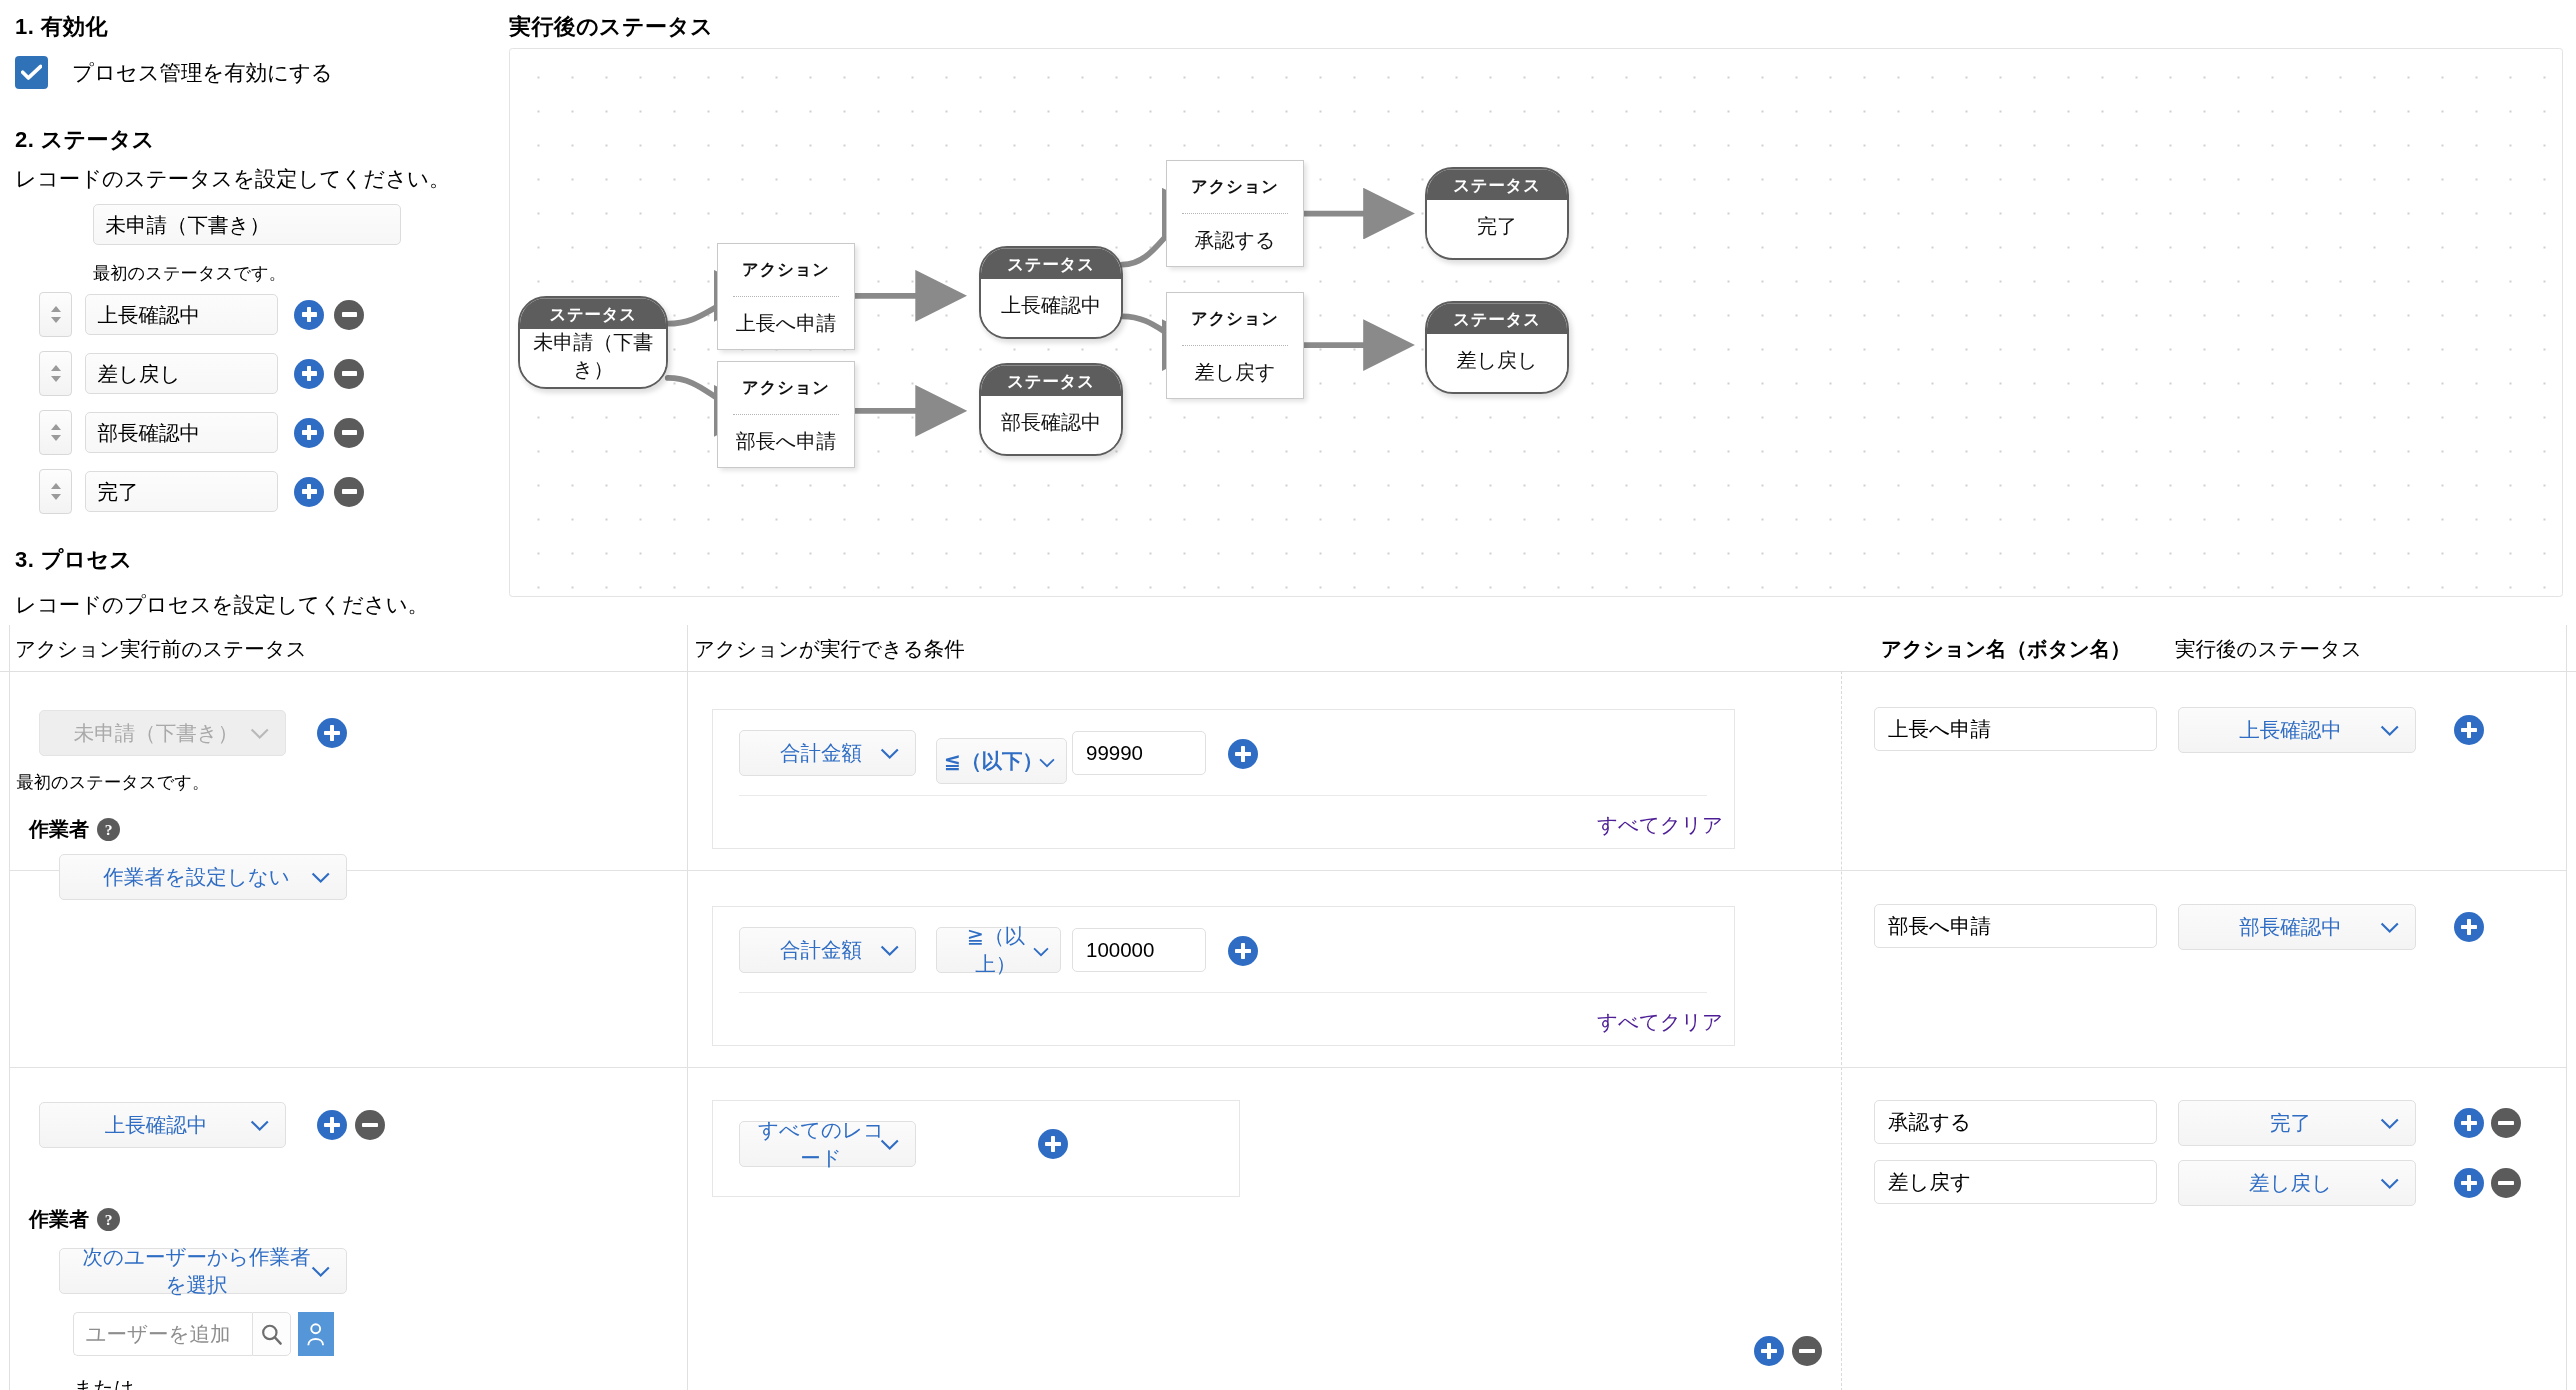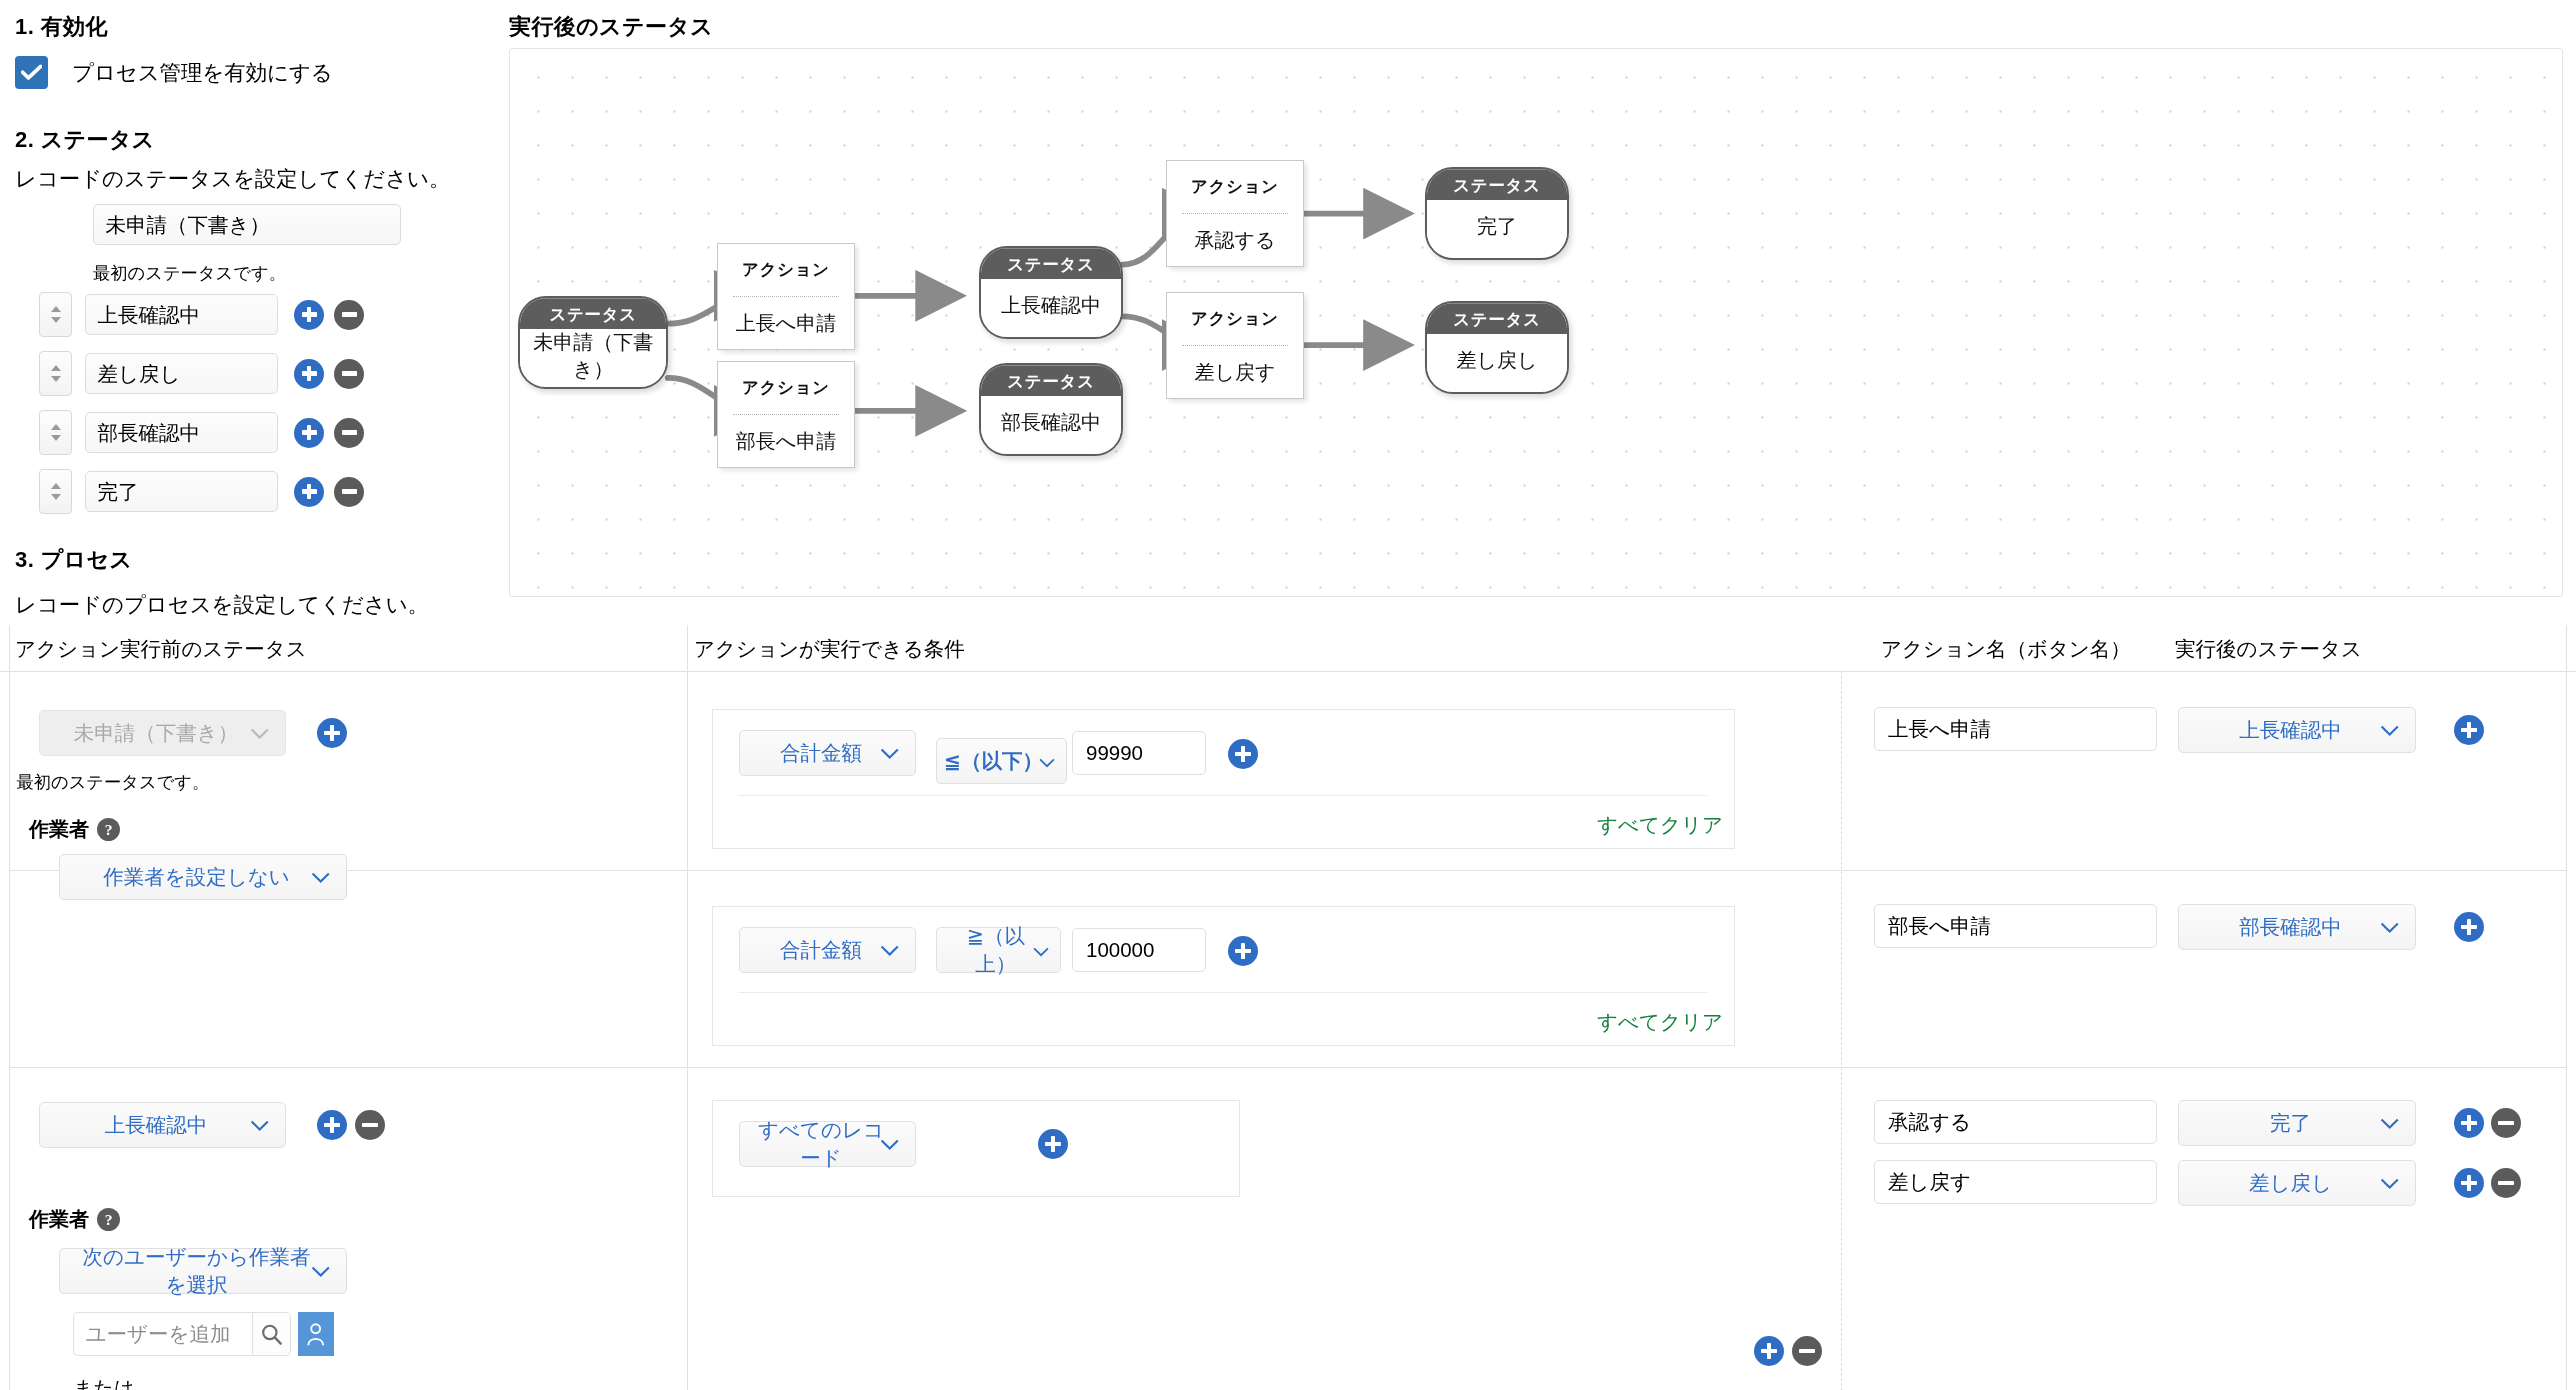--- a/index.html
+++ b/index.html
@@ -120,21 +120,21 @@
   .inp{
     height:44px;border:0.8px solid #e0e0e0;border-radius:5px;
     background:linear-gradient(180deg,#fdfdfd,#f8f8f8);
     display:flex;align-items:center;padding:0 13px;box-sizing:border-box;
     font-size:20.5px;color:#000;
   }
   .inp.white{background:#fff;}
 
   .cond-card{position:absolute;border:0.8px solid #e6e6e6;background:#fff;box-sizing:border-box;}
   .cond-inner-line{position:absolute;height:0.8px;background:#eaeaea;}
-  .clear-link{position:absolute;font-size:20.5px;color:#15803d;}
+  .clear-link{position:absolute;font-size:20.5px;color:#4c1d95;}
 
   .worker-label{position:absolute;font-size:20px;font-weight:bold;color:#000;display:flex;align-items:center;gap:8.2px;}
   .help-icon{
     width:23px;height:23px;border-radius:50%;background:#5b5b5b;color:#fff;
     font-size:15.6px;font-weight:bold;display:flex;align-items:center;justify-content:center;
     font-family:"Liberation Serif",serif;
   }
   .note-small{position:absolute;font-size:17.3px;color:#000;}
 
   .searchbox{position:absolute;display:flex;align-items:stretch;}
@@ -318,21 +318,21 @@
       <div class="hd">ステータス</div>
       <div class="bd" style="height:53px;">差し戻し</div>
     </div>
   </div>
 
   <div id="proc-table">
 
     <div class="hdr-row">
       <div class="hdr-cell" style="left:15px;">アクション実行前のステータス</div>
       <div class="hdr-cell" style="left:694px;">アクションが実行できる条件</div>
-      <div class="hdr-cell" style="left:1881px;">アクション名（ボタン名）</div>
+      <div class="hdr-cell" style="left:1881px;font-weight:bold;">アクション名（ボタン名）</div>
       <div class="hdr-cell" style="left:2175px;">実行後のステータス</div>
     </div>
 
     <div class="tbl-vline" style="left:687px;top:0;height:766px;"></div>
     <div class="tbl-dashline" style="left:1841px;top:46px;height:720px;"></div>
     <div class="tbl-vline" style="left:2566px;top:0;height:766px;"></div>
     <div class="tbl-vline" style="left:9px;top:0;height:766px;"></div>
 
     <div class="tbl-hline" style="left:9px;top:245px;width:2557px;"></div>
     <div class="tbl-hline" style="left:9px;top:442px;width:2557px;"></div>

